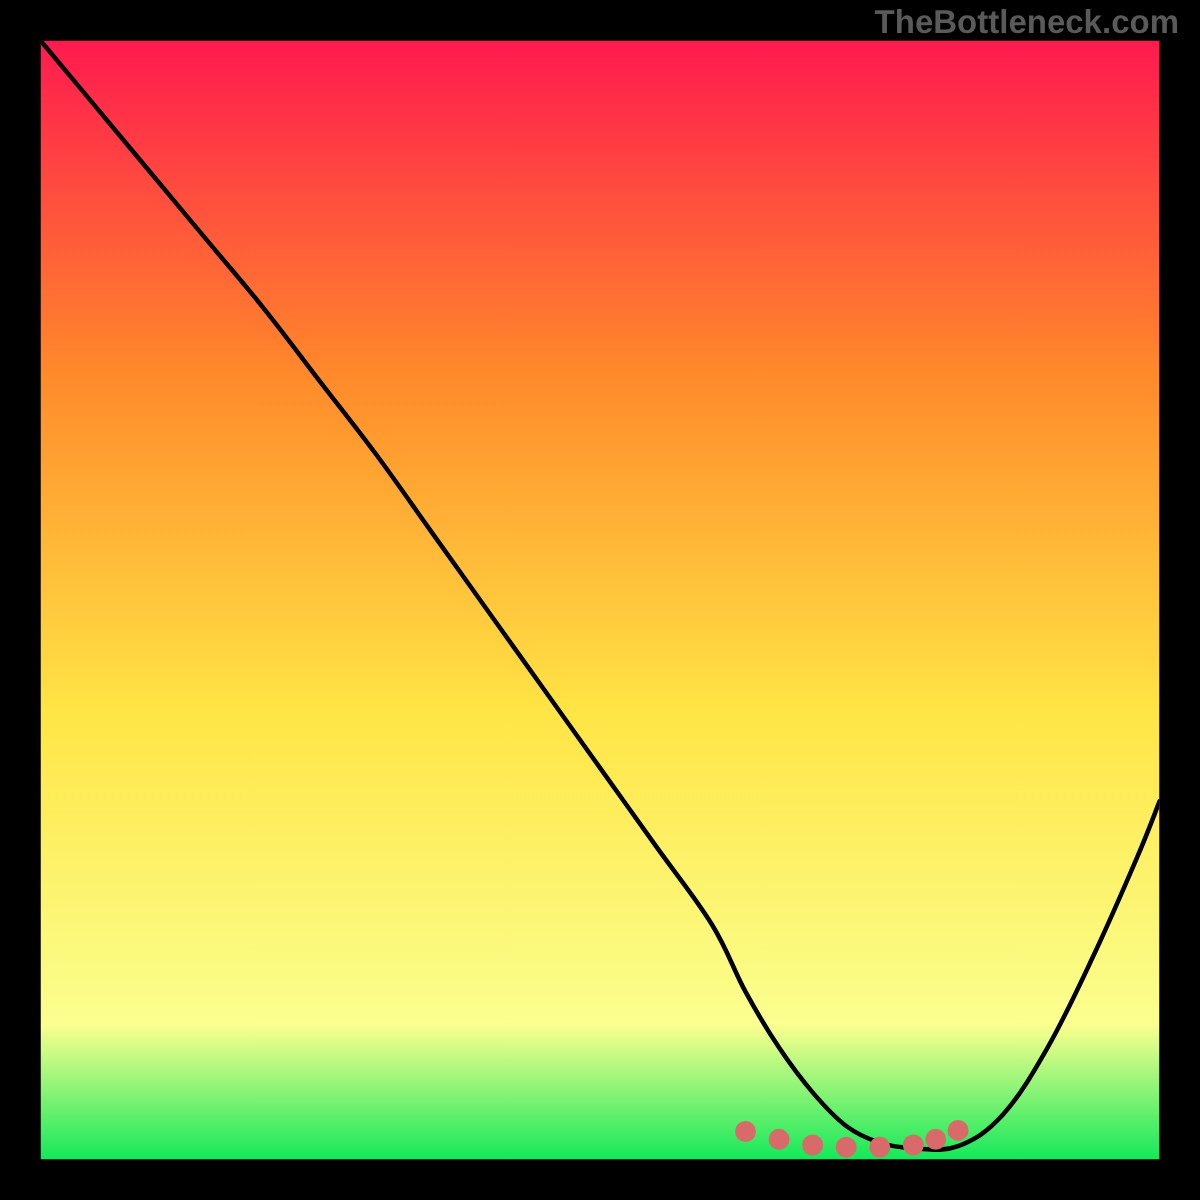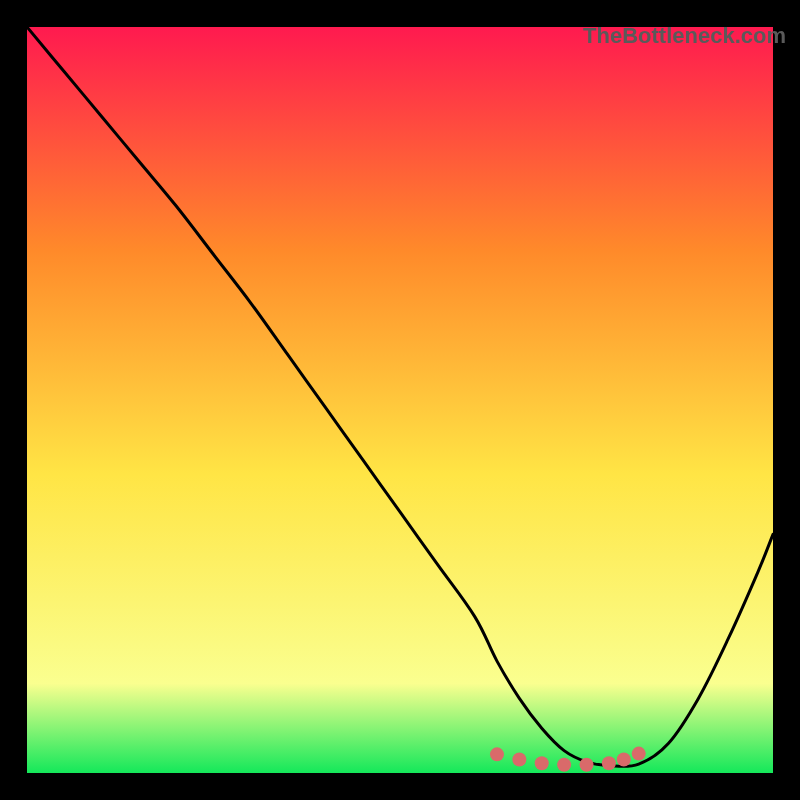--- a/index.html
+++ b/index.html
@@ -12,21 +12,20 @@
     font-family: Arial, sans-serif;
   }
   .watermark {
     position: absolute;
     top: 2px;
     right: 14px;
     font-size: 22px;
     font-weight: bold;
     color: #5a5a5a;
     z-index: 10;
-    margin-top: 21px;
   }
   .chart-container {
     position: absolute;
     left: 27px;
     top: 27px;
     width: 746px;
     height: 746px;
   }
   .chart-svg {
     width: 100%;

